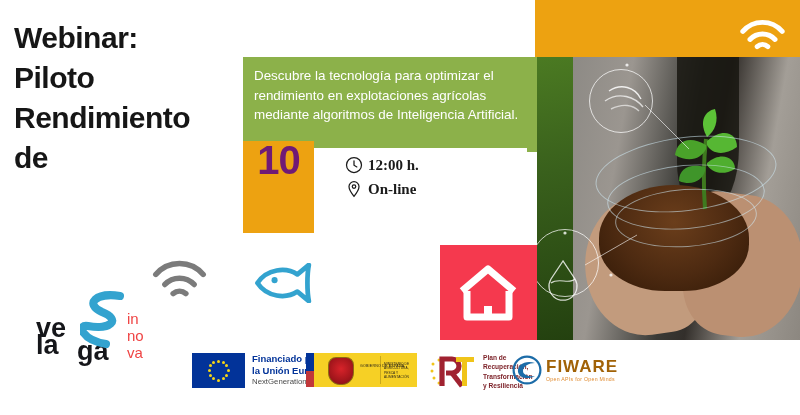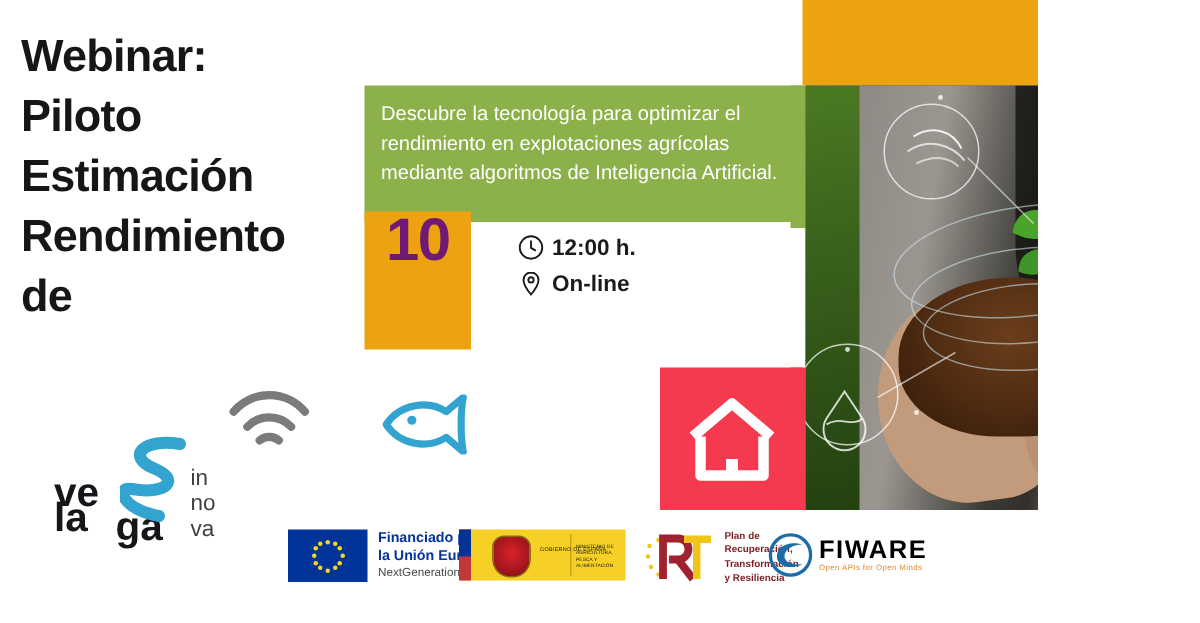--- a/index.html
+++ b/index.html
@@ -1,17 +1,17 @@
 <!DOCTYPE html>
 <html><head>
 <meta charset="utf-8">
 <style>
   html,body{margin:0;padding:0;background:#fff;}
   body{font-family:"Liberation Sans",sans-serif;}
-  #banner{position:relative;width:692px;height:415px;background:#ffffff;overflow:hidden;}
+  #banner{position:relative;width:800px;height:415px;background:#ffffff;overflow:hidden;}
 
   
   #title-block{position:absolute;left:14px;top:18px;width:228px;}
   #title-block .line{
     font-size:30px;font-weight:bold;color:#161616;line-height:1.33;
     letter-spacing:-0.5px;white-space:nowrap;
   }
 
   
   #desc-block{
@@ -24,21 +24,21 @@
   #date-box{
     position:absolute;left:243px;top:141px;width:71px;height:92px;
     background:#eda211;color:#701a75;
     display:flex;flex-direction:column;align-items:center;
   }
   #date-day{font-size:40px;font-weight:bold;line-height:0.96;letter-spacing:-1px;}
   #date-month{font-size:25px;font-weight:bold;line-height:1.1;letter-spacing:0px;margin-top:2px;}
 
   
   #meta-block{position:absolute;left:344px;top:155px;}
-  .meta-row{display:flex;align-items:center;margin-bottom:4px;}
+  .meta-row{display:flex;align-items:center;margin-bottom:4px;font-family:Liberation Serif, serif;}
   .meta-row .glyph{width:20px;height:20px;margin-right:4px;flex:0 0 20px;display:block;}
   .meta-row .txt{font-size:15px;font-weight:bold;color:#1b1b1b;}
 
   
   #wifi-gray{position:absolute;left:152px;top:258px;width:55px;height:42px;}
   #fish-icon{position:absolute;left:255px;top:263px;width:62px;height:40px;}
   #house-box{position:absolute;left:440px;top:245px;width:95px;height:95px;background:#f5394e;}
   #house-icon{position:absolute;left:18px;top:20px;width:60px;height:56px;}
   #wifi-white{position:absolute;left:740px;top:18px;width:45px;height:34px;}
 
@@ -73,21 +73,21 @@
   #orbit2{left:70px;top:108px;width:156px;height:62px;transform:rotate(-5deg);}
   #orbit3{left:78px;top:132px;width:140px;height:56px;transform:rotate(-4deg);}
 
   
   #lavega-logo{position:absolute;left:14px;top:292px;width:160px;height:58px;}
   #lv-la,#lv-ve,#lv-ga{position:absolute;left:22px;font-size:27px;font-weight:bold;color:#15161a;line-height:1;}
   #lv-la{top:0px;margin-top:40px;}
   #lv-ve{top:23px;}
   #lv-ga{top:46px;margin-left:41px;}
   #lv-squiggle{position:absolute;left:66px;top:-2px;width:48px;height:62px;}
-  #lv-in,#lv-no,#lv-va{position:absolute;left:113px;font-size:15px;color:#404040;line-height:1;}
+  #lv-in,#lv-no,#lv-va{position:absolute;left:113px;font-size:15px;color:#ef4444;line-height:1;}
   #lv-in{top:19px;}
   #lv-no{top:36px;}
   #lv-va{top:53px;}
 
   
   #sponsors{position:absolute;left:0;top:348px;width:800px;height:52px;}
   .sp{position:absolute;display:flex;align-items:center;}
 
   
   #sp-eu{left:192px;top:5px;}
@@ -112,32 +112,31 @@
   
   #sp-prtr{left:428px;top:5px;}
   #prtr-mark{width:52px;height:35px;position:relative;flex:0 0 52px;}
   #prtr-text{margin-left:3px;}
   .prtr-l{font-size:6.6px;font-weight:bold;color:#7a1d24;line-height:1.42;white-space:nowrap;}
 
   
   #sp-fiware{left:512px;top:7px;}
   #fw-mark{width:30px;height:30px;position:relative;flex:0 0 30px;}
   #fw-text{margin-left:4px;}
-  #fw-name{font-size:17px;font-weight:bold;color:#000000;letter-spacing:1px;line-height:1;}
+  #fw-name{font-size:17px;font-weight:bold;color:#a16207;letter-spacing:1px;line-height:1;}
   #fw-tag{font-size:5.2px;color:#e08a2e;letter-spacing:.3px;margin-top:2px;line-height:1;}
 </style>
 </head>
 <body>
 
 <div id="banner">
 
   <div id="title-block">
     <div class="line">Webinar:</div>
     <div class="line">Piloto</div>
-    <div class="line">Estimación</div>
     <div class="line">Rendimiento</div>
     <div class="line">de</div>
   </div>
 
   <div id="desc-block">
     <div id="desc-text">Descubre la tecnología para optimizar el rendimiento en explotaciones agrícolas mediante algoritmos de Inteligencia Artificial.</div>
   </div>
 
   <div id="date-box">
     <div id="date-day">10</div>

